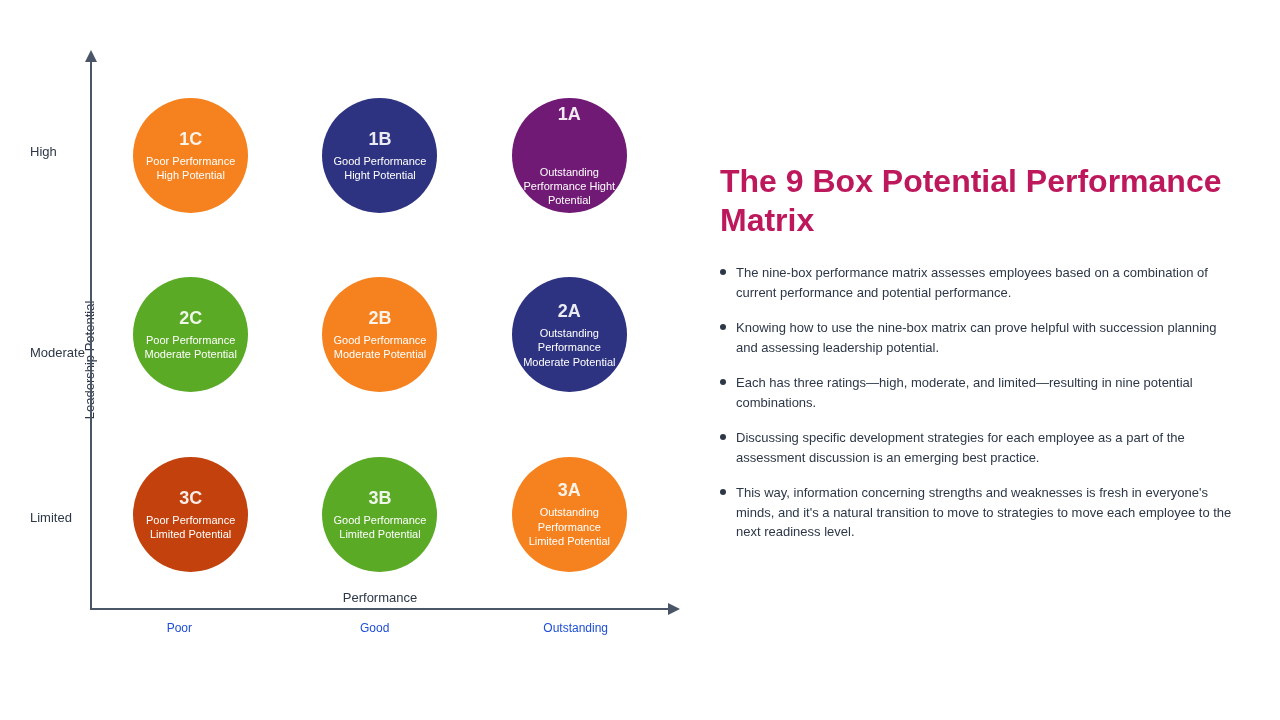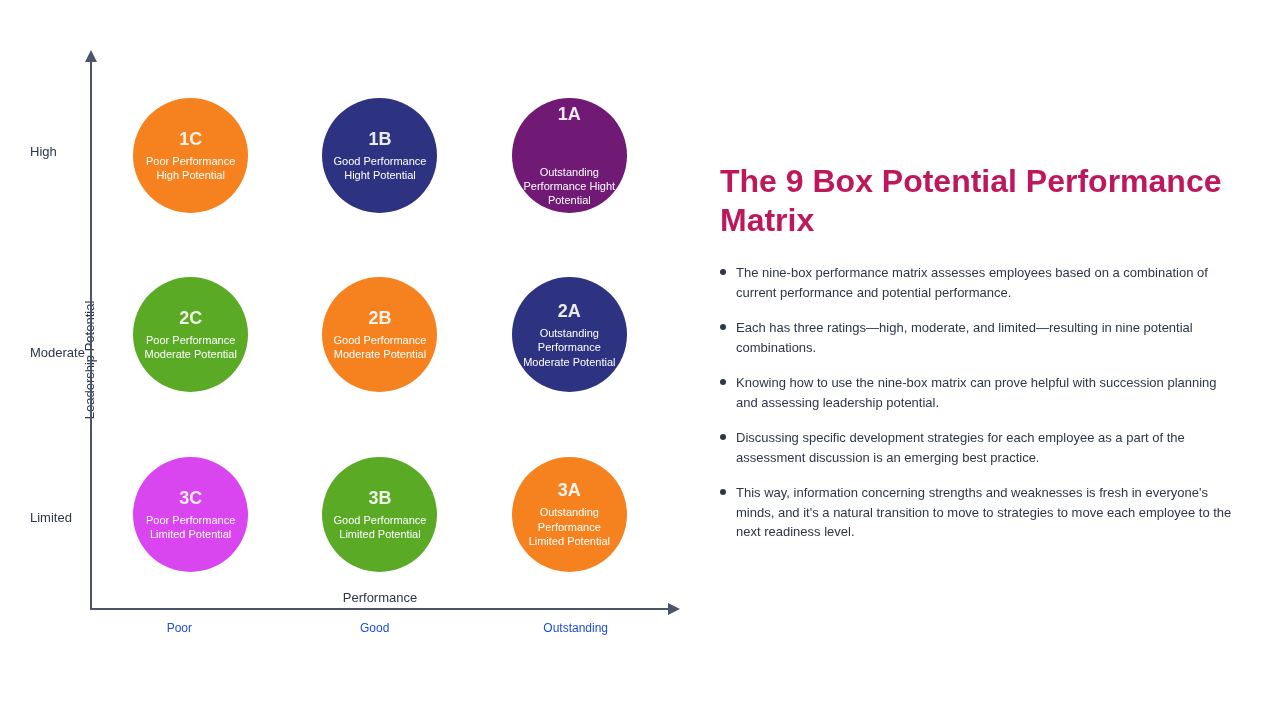--- a/index.html
+++ b/index.html
@@ -152,21 +152,21 @@
       font-family: Arial, sans-serif;
       font-weight: 500;
     }
     
     .orange { background-color: #f5821f; }
     .dark-blue { background-color: #2d3380; }
     .teal { background-color: #701a75; gap: 36px; }
     .green { background-color: #5aaa26; }
     .orange2 { background-color: #f5821f; }
     .dark-blue2 { background-color: #2d3380; }
-    .red { background-color: #d946ef; }
+    .red { background-color: #c2410c; }
     .green2 { background-color: #5aaa26; }
     .orange3 { background-color: #f5821f; }
 
     
     .right-panel {
       flex: 1;
       padding: 10px 20px 10px 10px;
     }
     .right-title {
       font-size: 32px;
@@ -293,25 +293,25 @@
 
   <div class="right-panel">
     <div class="right-title">The 9 Box Potential Performance Matrix</div>
     <ul class="bullet-list">
       <li>
         <div class="bullet-dot"></div>
         <span>The nine-box performance matrix assesses employees based on a combination of current performance and potential performance.</span>
       </li>
       <li>
         <div class="bullet-dot"></div>
+        <span>Knowing how to use the nine-box matrix can prove helpful with succession planning and assessing leadership potential.</span>
+      </li>
+      <li>
+        <div class="bullet-dot"></div>
         <span>Each has three ratings—high, moderate, and limited—resulting in nine potential combinations.</span>
-      </li>
-      <li>
-        <div class="bullet-dot"></div>
-        <span>Knowing how to use the nine-box matrix can prove helpful with succession planning and assessing leadership potential.</span>
       </li>
       <li>
         <div class="bullet-dot"></div>
         <span>Discussing specific development strategies for each employee as a part of the assessment discussion is an emerging best practice.</span>
       </li>
       <li>
         <div class="bullet-dot"></div>
         <span>This way, information concerning strengths and weaknesses is fresh in everyone's minds, and it's a natural transition to move to strategies to move each employee to the next readiness level.</span>
       </li>
     </ul>

